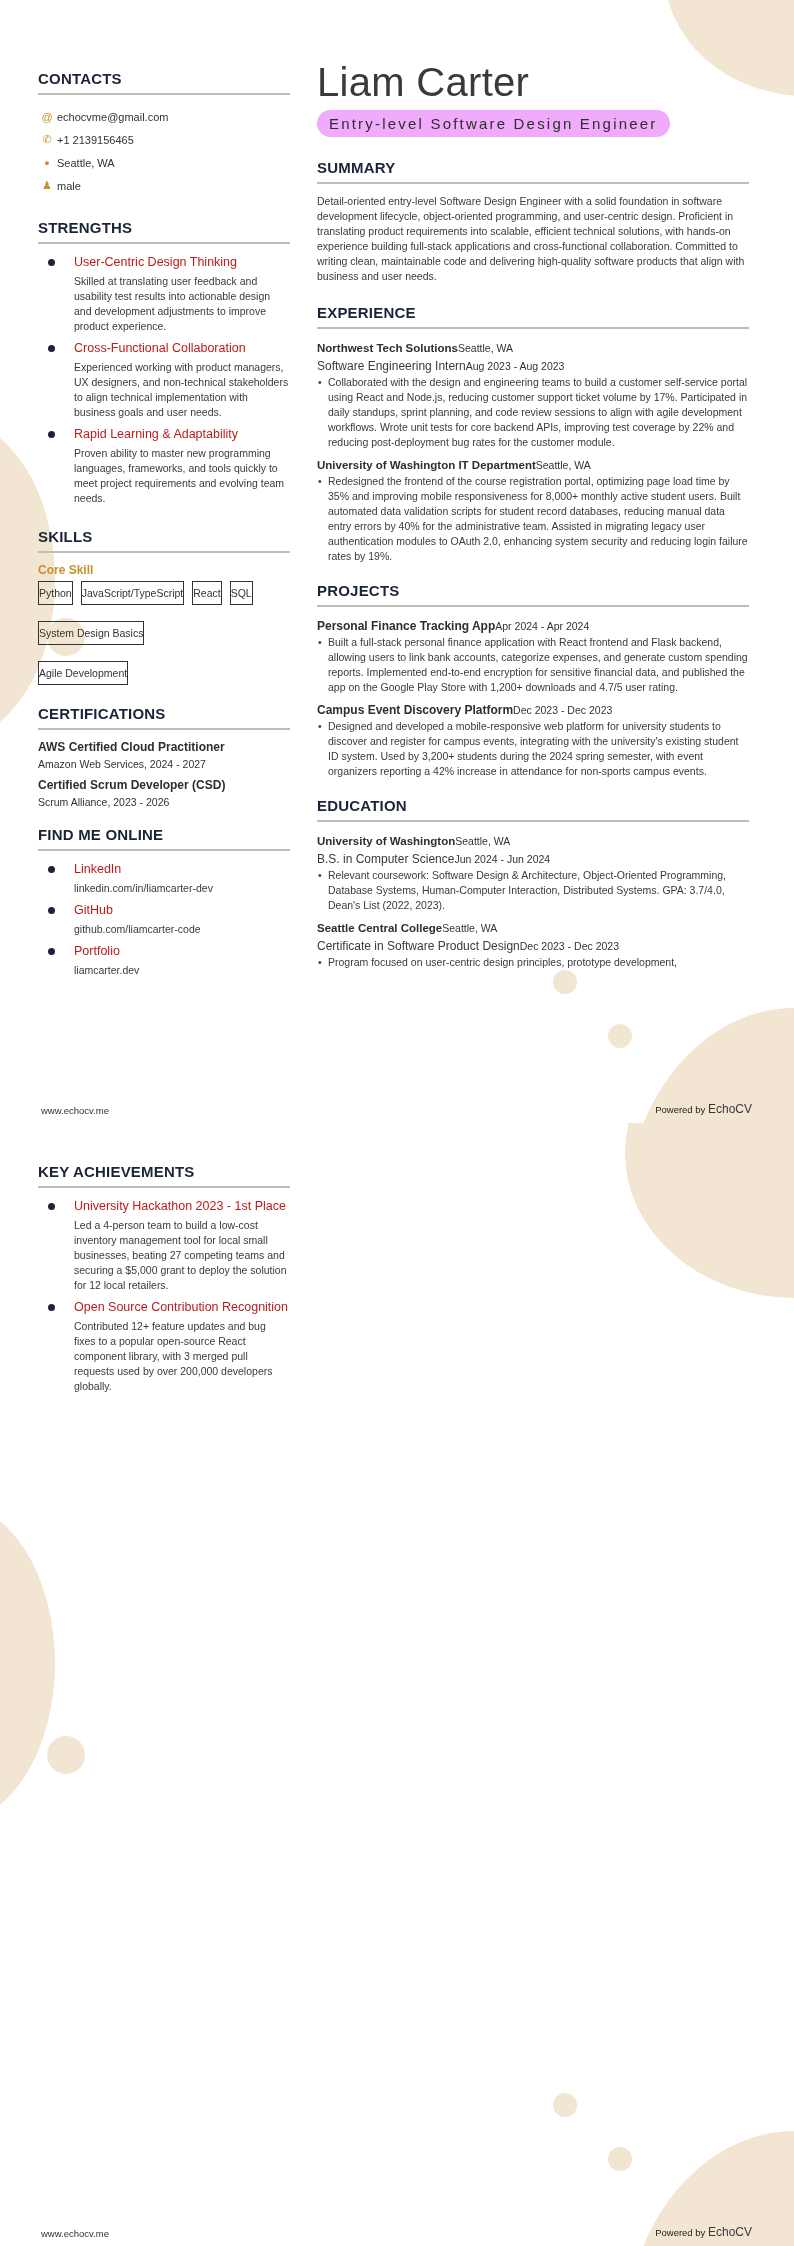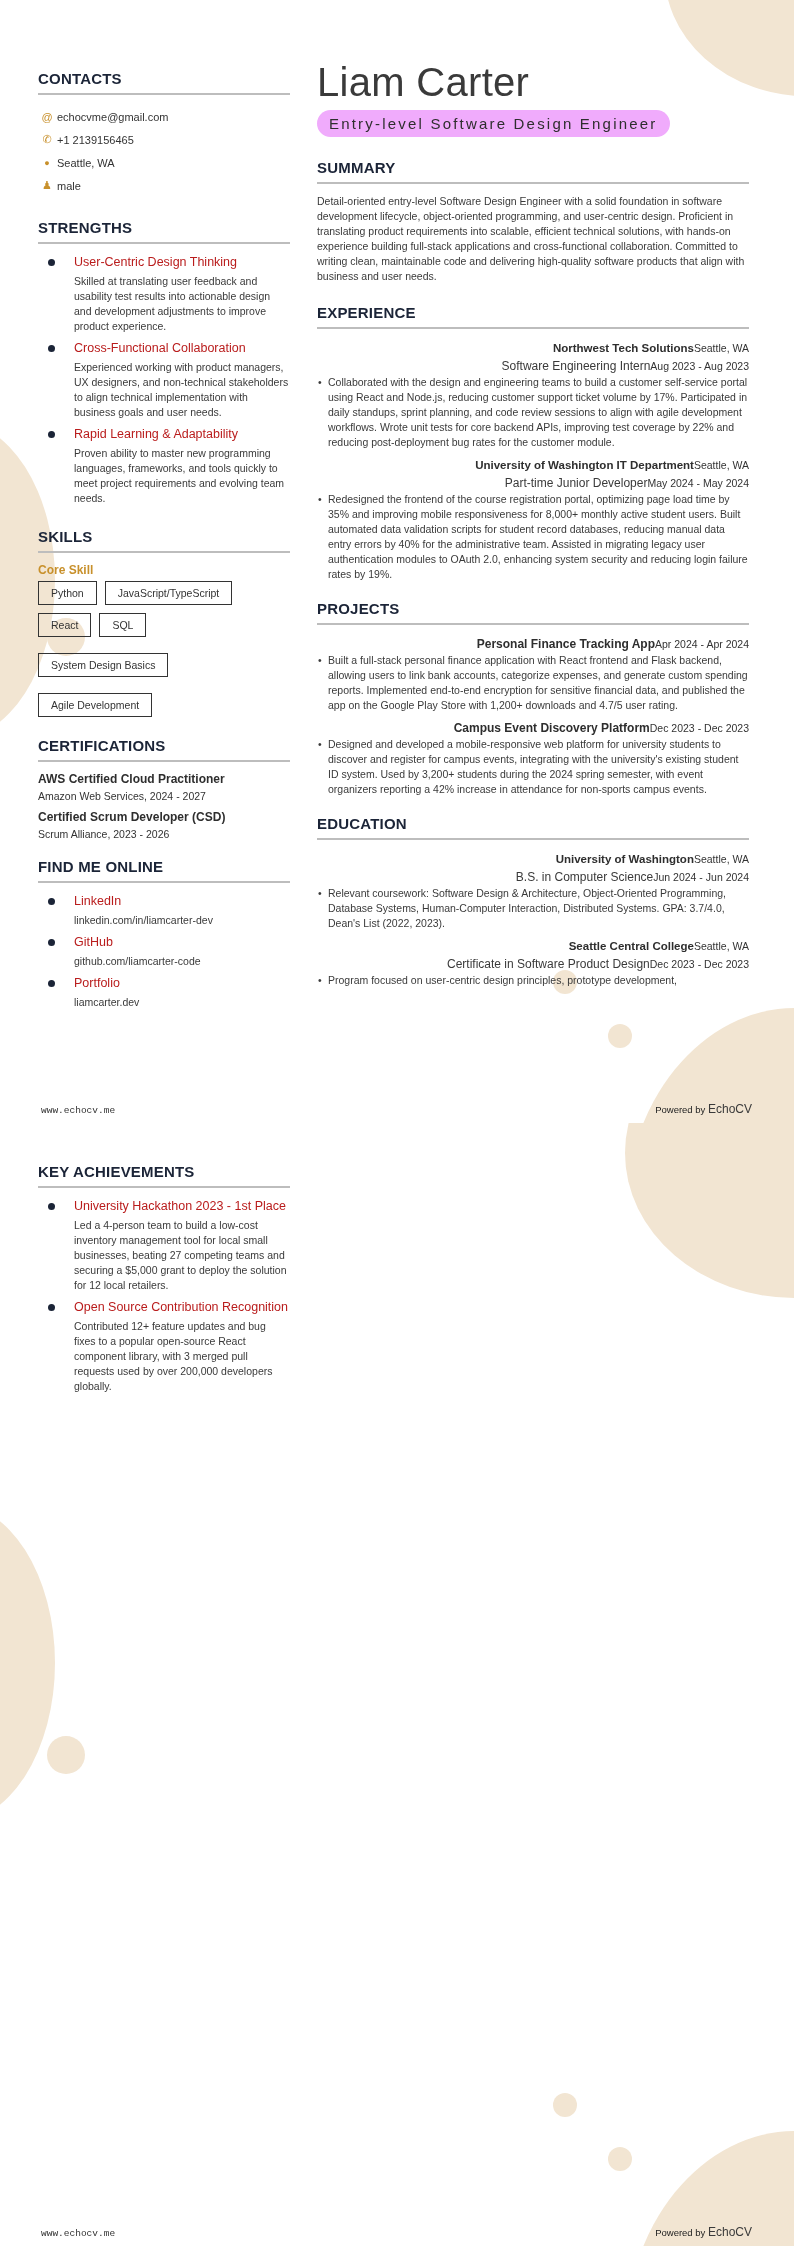--- a/index.html
+++ b/index.html
@@ -11,34 +11,34 @@
   .right { position: absolute; left: 317px; width: 432px; }
   .sec-title { font-size: 15px; font-weight: bold; color: #1b2437; letter-spacing: 0.2px; padding-bottom: 6px; border-bottom: 2px solid #bdbdbd; margin-bottom: 10px; }
   .contact-row { display: flex; align-items: center; height: 23px; font-size: 11px; color: #333; }
   .contact-row .ic { width: 18px; color: #c8902b; font-size: 11px; display: inline-flex; justify-content: center; margin-right: 1px; }
   .bul-item { position: relative; padding-left: 36px; margin-bottom: 6px; }
   .bul-item::before { content: ""; position: absolute; left: 10px; top: 5px; width: 7px; height: 7px; border-radius: 50%; background: #1b2437; }
   .bul-title { font-size: 12.5px; font-weight: normal; color: #b91c1c; line-height: 17px; margin-bottom: 3px; }
   .bul-desc { font-size: 10.5px; color: #3a3a3a; line-height: 15px; }
   .core-label { font-size: 12px; font-weight: bold; color: #c8902b; margin: 2px 0 4px 0; }
   .tags { display: flex; flex-wrap: wrap; gap: 8px 8px; width: 252px; }
-  .tag { font-size: 10.5px; color: #333; border: 1px solid #333; padding: 4px 12px; line-height: 14px; background: transparent; }
+  .tag { font-size: 10.5px; color: #333; border: 1px solid #333; padding: 4px 0; line-height: 14px; background: transparent; }
   .cert-name { font-size: 12px; font-weight: bold; color: #2e2e2e; margin-bottom: 4px; }
   .cert-meta { font-size: 10.5px; color: #333; margin-bottom: 8px; }
   .name { font-size: 40px; color: #3a3a3a; line-height: 44px; letter-spacing: 0.3px; }
   .role-pill { display: inline-block; background: #f0abfc; border-radius: 15px; padding: 5px 12px; font-size: 15px; letter-spacing: 2.2px; color: #2e2e2e; margin-top: 6px; }
   .summary { font-size: 10.5px; color: #3a3a3a; line-height: 15px; }
-  .entry-head { display: flex; justify-content: flex-end; align-items: baseline; }
+  .entry-head { display: flex; justify-content: flex-start; align-items: baseline; }
   .entry-org { font-size: 11.5px; font-weight: bold; color: #2e2e2e; line-height: 18px; }
   .entry-loc { font-size: 10.5px; color: #333; }
   .entry-role { font-size: 12px; color: #3a3a3a; line-height: 18px; }
   .entry-date { font-size: 10.5px; color: #333; }
   .entry-bul { position: relative; padding-left: 11px; font-size: 10.5px; color: #3a3a3a; line-height: 15px; margin-bottom: 6px; }
   .entry-bul::before { content: "•"; position: absolute; left: 1px; top: 0; }
-  .footer-l { position: absolute; left: 41px; font-size: 9.5px; color: #333; font-family: Liberation Mono, monospace; }
+  .footer-l { position: absolute; left: 41px; font-size: 9.5px; color: #333; }
   .footer-r { position: absolute; right: 42px; font-size: 9.5px; color: #222; }
   .footer-r .brand { font-size: 12px; color: #3a3a3a; }
 </style>
 </head>
 <body>
 
 <div class="page">
 
   <div class="deco" style="left:668px; top:-120px; width:260px; height:220px; border-radius:0 0 40% 60% / 0 0 50% 60%; transform:rotate(-10deg);"></div>
   <div class="deco" style="left:-150px; top:420px; width:205px; height:320px; border-radius:50%;"></div>
@@ -150,24 +150,20 @@
             <span class="entry-role">Software Engineering Intern</span>
             <span class="entry-date">Aug 2023 - Aug 2023</span>
           </div>
           <div class="entry-bul">Collaborated with the design and engineering teams to build a customer self-service portal using React and Node.js, reducing customer support ticket volume by 17%. Participated in daily standups, sprint planning, and code review sessions to align with agile development workflows. Wrote unit tests for core backend APIs, improving test coverage by 22% and reducing post-deployment bug rates for the customer module.</div>
         </div>
         <div>
           <div class="entry-head">
             <span class="entry-org">University of Washington IT Department</span>
             <span class="entry-loc">Seattle, WA</span>
           </div>
-          <div class="entry-head">
-            <span class="entry-role">Part-time Junior Developer</span>
-            <span class="entry-date">May 2024 - May 2024</span>
-          </div>
           <div class="entry-bul">Redesigned the frontend of the course registration portal, optimizing page load time by 35% and improving mobile responsiveness for 8,000+ monthly active student users. Built automated data validation scripts for student record databases, reducing manual data entry errors by 40% for the administrative team. Assisted in migrating legacy user authentication modules to OAuth 2.0, enhancing system security and reducing login failure rates by 19%.</div>
         </div>
       </section>
 
       <section style="margin-top:18px;">
         <div class="sec-title">PROJECTS</div>
         <div>
           <div class="entry-head">
             <span class="entry-org" style="font-size:12px;">Personal Finance Tracking App</span>
             <span class="entry-date">Apr 2024 - Apr 2024</span>

